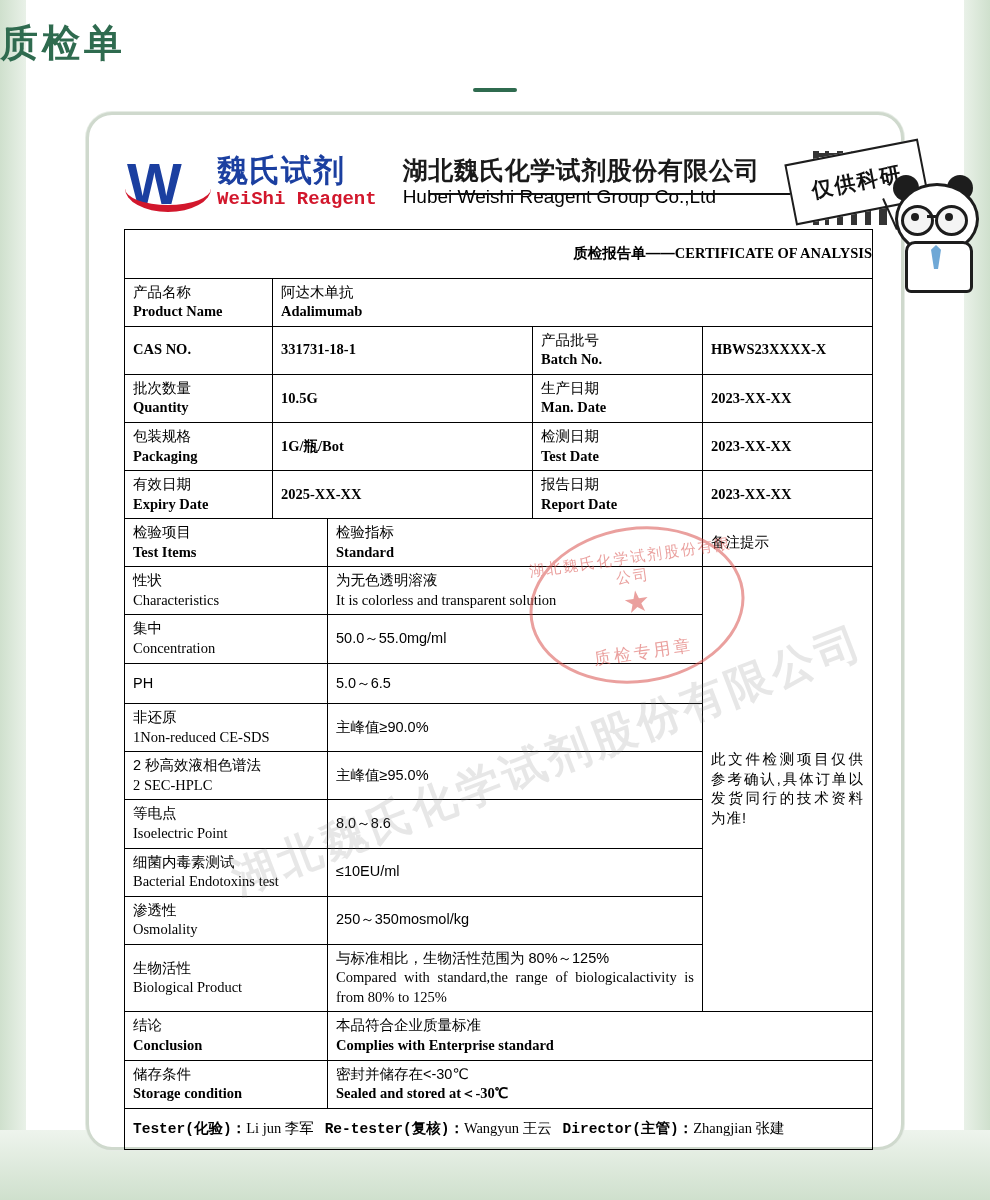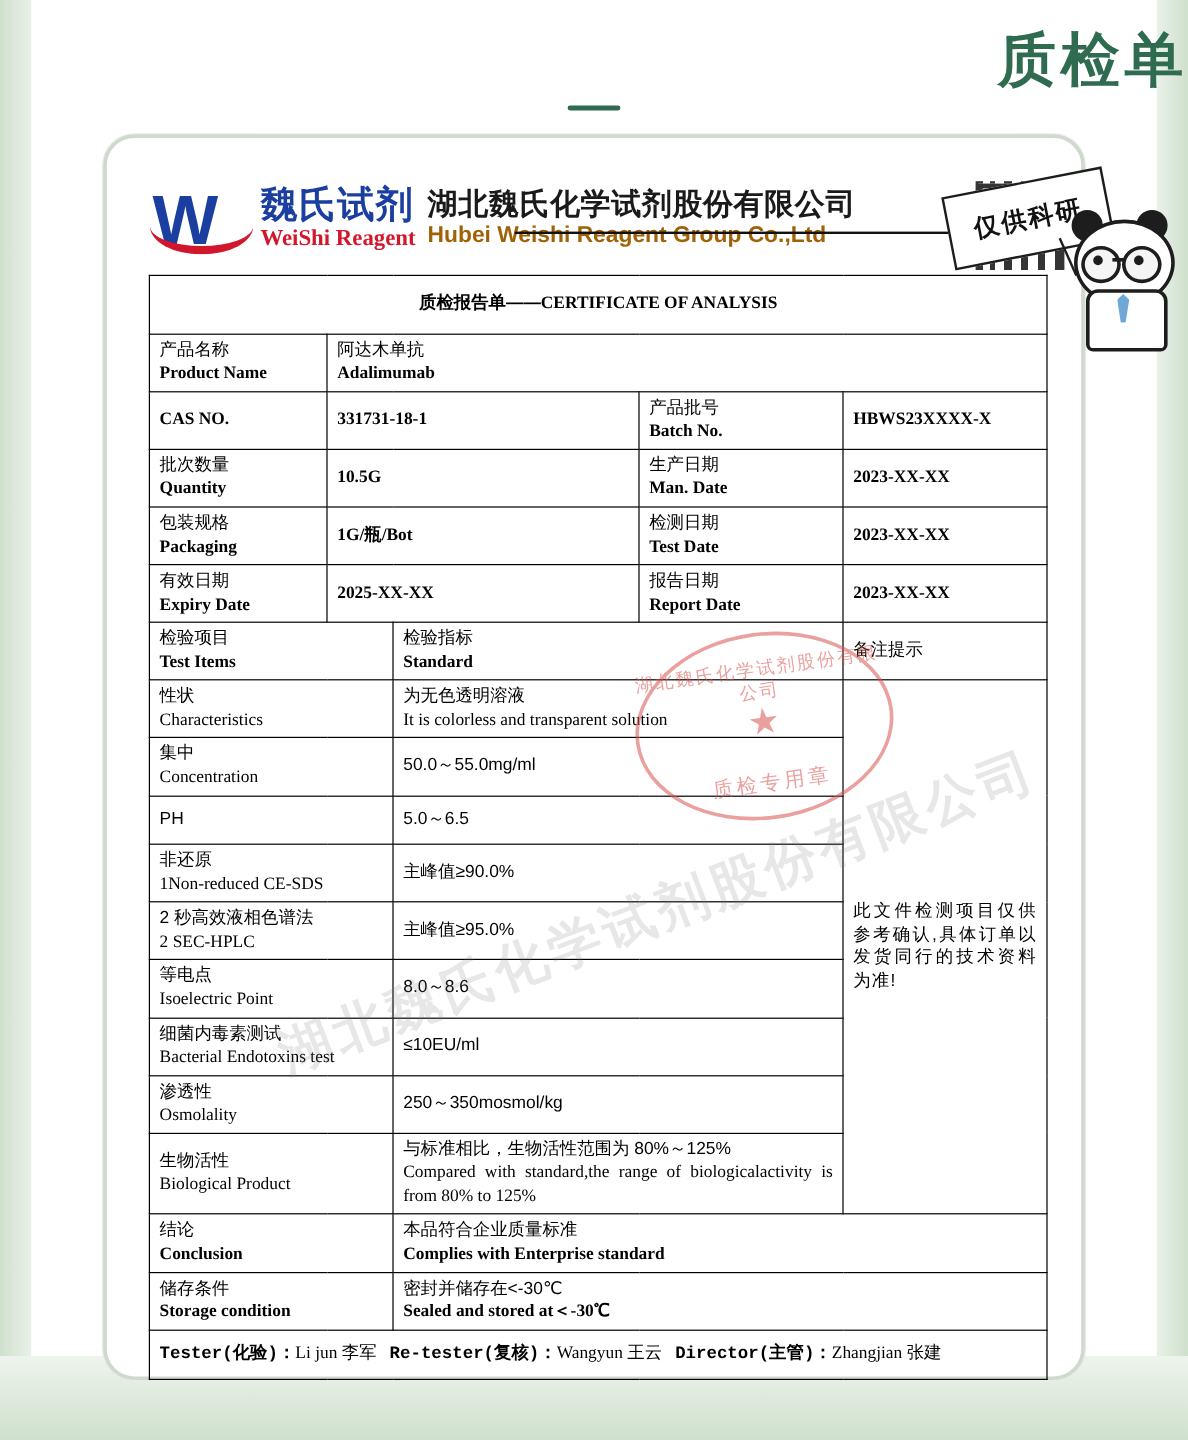--- a/index.html
+++ b/index.html
@@ -36,23 +36,23 @@
     height: 70px;
     background: linear-gradient(to top, #cfe0cd, #eef4ed);
   }
 
   
   .doc-title {
     position: absolute;
     top: 18px;
     left: 0;
     width: 100%;
-    text-align: right;
+    text-align: left;
     font-family: "Liberation Sans", "DejaVu Sans", sans-serif;
-    font-size: 49px;
+    font-size: 38px;
     font-weight: bold;
     color: #2f6b4f;
     letter-spacing: 4px;
   }
   .title-underline {
     position: absolute;
     top: 88px;
     left: 50%;
     transform: translateX(-50%);
     width: 44px;
@@ -105,53 +105,53 @@
   }
   .logo-mark .swoosh {
     position: absolute;
     left: 0px;
     top: 14px;
     width: 86px;
     height: 40px;
     border-bottom: 7px solid #d2172c;
     border-radius: 0 0 60% 60%;
   }
-  .logo-text { flex: none; }
+  .logo-text { flex: none; margin-right: 16px; }
   .logo-cn {
     font-family: "Liberation Sans", sans-serif;
     font-size: 31px;
     font-weight: bold;
     color: #1b3fa0;
     letter-spacing: 1px;
     line-height: 34px;
   }
   .logo-en {
-    font-family: Liberation Serif, serif;
+    font-family: Liberation Mono, monospace;
     font-size: 19px;
     font-weight: bold;
     color: #d2172c;
     line-height: 22px;
   }
   .company {
     border-left: 0;
     padding-left: 10px;
   }
   .company-cn {
     font-family: "Liberation Sans", sans-serif;
     font-size: 25px;
     font-weight: bold;
     color: #1a1a1a;
     line-height: 30px;
     letter-spacing: 0.5px;
   }
   .company-en {
     font-family: "Liberation Sans", sans-serif;
     font-size: 19px;
-    font-weight: bold;
-    color: #a16207;
+    font-weight: normal;
+    color: #000000;
     line-height: 24px;
   }
   .company-underline {
     position: absolute;
     left: 340px;
     top: 78px;
     width: 410px;
     border-bottom: 2px solid #111;
   }
 
@@ -286,21 +286,21 @@
     padding: 4px 8px;
     vertical-align: middle;
     font-size: 14.5px;
     color: #000;
     line-height: 1.35;
   }
   .cn { font-family: "Liberation Sans", "DejaVu Sans", sans-serif; font-size: 14.5px; }
   .en-b { font-family: Liberation Serif, serif; font-weight: bold; font-size: 14.5px; }
   .en { font-family: "Liberation Serif", serif; font-size: 14.5px; }
   .coa-title {
-    text-align: center;
+    text-align: right;
     padding: 14px 0 !important;
     font-size: 21px;
     font-weight: bold;
     font-family: "Liberation Serif", serif;
   }
   .coa-title .t-cn { font-family: "Liberation Sans", sans-serif; }
   .val-b { font-family: "Liberation Serif", serif; font-weight: bold; font-size: 14.5px; }
   .note-cell {
     font-family: "Liberation Sans", sans-serif;
     font-size: 14.5px;

